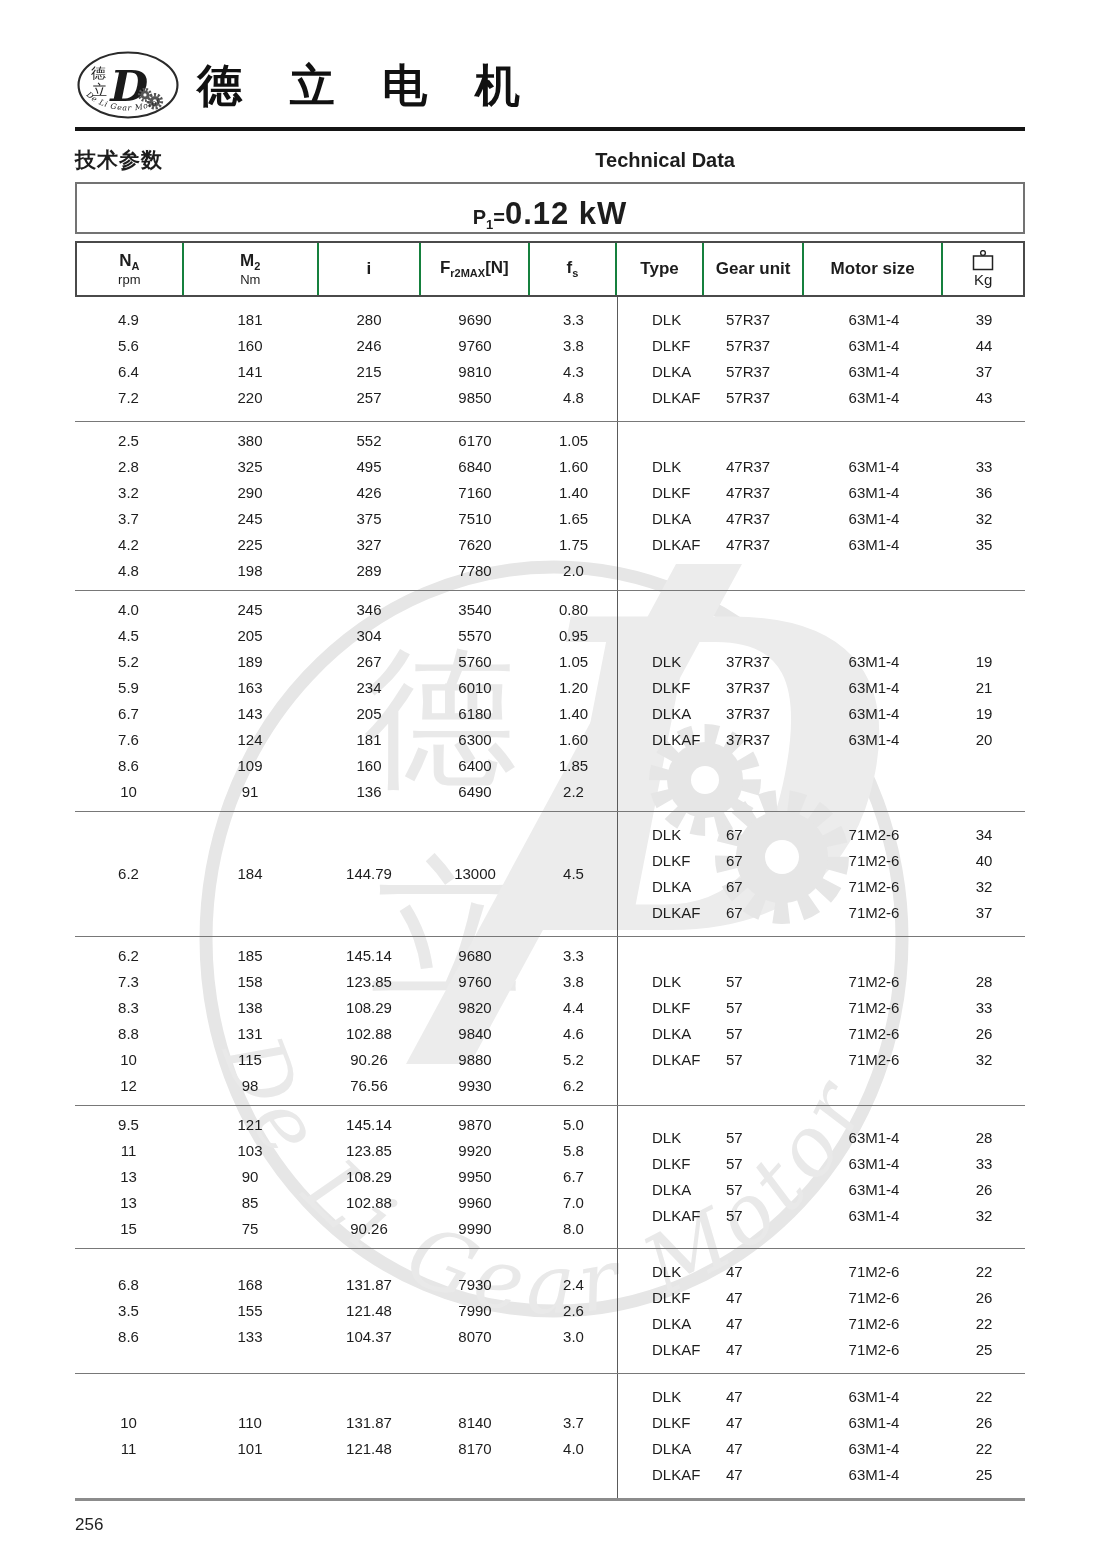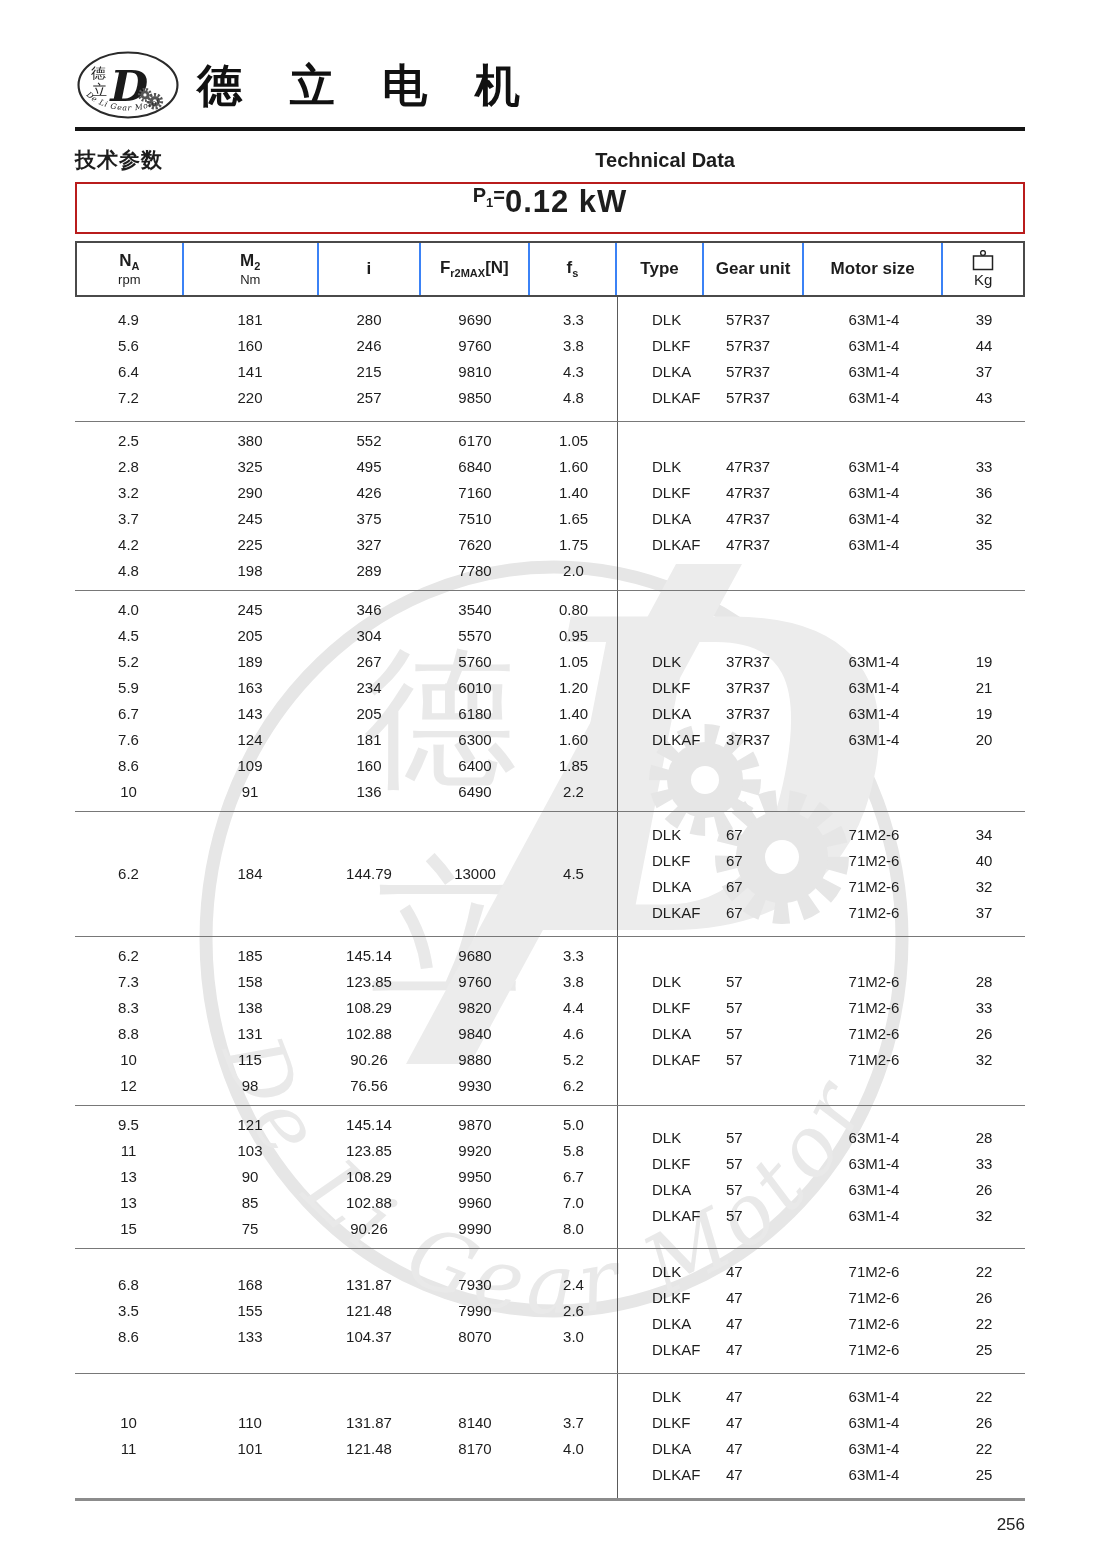--- a/index.html
+++ b/index.html
@@ -25,35 +25,35 @@
     font-size: 45px; letter-spacing: 16px; margin-left: 16px;
     color: #111; line-height: 1;
   }
   .top-rule { height: 4px; background: #141414; margin-top: 5px; }
 
   .section-row { display: flex; align-items: baseline; margin-top: 15px; height: 28px; }
   .section-cn { font-size: 21px; font-weight: bold; letter-spacing: 1px; }
   .section-en { font-size: 20px; font-weight: bold; margin-left: auto; margin-right: 290px; }
 
   .title-box {
-    margin-top: 8px; height: 52px; border: 2px solid #b91c1c;
-    display: flex; align-items: flex-start; justify-content: center;
+    margin-top: 8px; height: 52px; border: 2px solid #737373;
+    display: flex; align-items: flex-end; justify-content: center;
     background: #fff;
   }
   .p-small { font-size: 20px; font-weight: bold; letter-spacing: 0; }
   .p-small sub { font-size: 13px; font-weight: bold; }
   .p-big { font-size: 31px; font-weight: 800; letter-spacing: 1px; }
 
   
   .thead {
     display: flex; margin-top: 7px; height: 56px;
     border: 2px solid #4a4a4a; background: #fff;
   }
   .th {
-    border-right: 2px solid #3b82f6;
+    border-right: 2px solid #15803d;
     display: flex; flex-direction: column; align-items: center; justify-content: center;
     flex: 0 1 auto;
   }
   .th:last-child { border-right: none; }
   .th-main { font-size: 17px; font-weight: bold; line-height: 1.15; }
   .th-main sub { font-size: 11px; font-weight: bold; }
   .th-unit { font-size: 13px; line-height: 1.15; color: #222; }
   .w1 { width: 107px; } .w2 { width: 136px; } .w3 { width: 102px; }
   .w4 { width: 110px; } .w5 { width: 87px; }  .w6 { width: 88px; }
   .w7 { width: 100px; } .w8 { width: 140px; } .w9 { width: 80px; }
@@ -71,21 +71,21 @@
            grid-auto-rows: 26px; width: 100%; }
   .rgrid { display: grid; grid-template-columns: 86px 100px 140px 80px;
            grid-auto-rows: 26px; width: 100%; }
   .cell { font-size: 15px; line-height: 26px; text-align: center; white-space: nowrap; }
   .c-type  { text-align: left; padding-left: 34px; }
   .c-gear  { text-align: left; padding-left: 22px; }
   .c-motor { text-align: center; }
   .c-kg    { text-align: center; }
 
   .bottom-rule { height: 3px; background: #8c8c8c; margin-top: 0; }
-  .page-num { text-align: right; font-size: 17px; margin-top: 14px; color: #222; }
+  .page-num { text-align: left; font-size: 17px; margin-top: 14px; color: #222; }
 </style>
 </head>
 <body>
 
 <svg class="watermark" viewBox="0 0 772 775" aria-hidden="true">
   <ellipse cx="386" cy="387" rx="348" ry="372" fill="none" stroke="#e6e6e6" stroke-width="13"></ellipse>
   <text x="272" y="218" font-size="152" fill="#e9e9e9" text-anchor="middle" font-family="'DejaVu Serif',serif">德</text>
   <text x="278" y="430" font-size="152" fill="#e9e9e9" text-anchor="middle" font-family="'DejaVu Serif',serif">立</text>
   <text x="352" y="378" font-size="430" fill="#ececec" font-weight="bold" font-style="italic" font-family="'DejaVu Serif',serif">D</text>
   <polygon points="508,12 574,12 302,512 238,512" fill="#ececec"></polygon>

